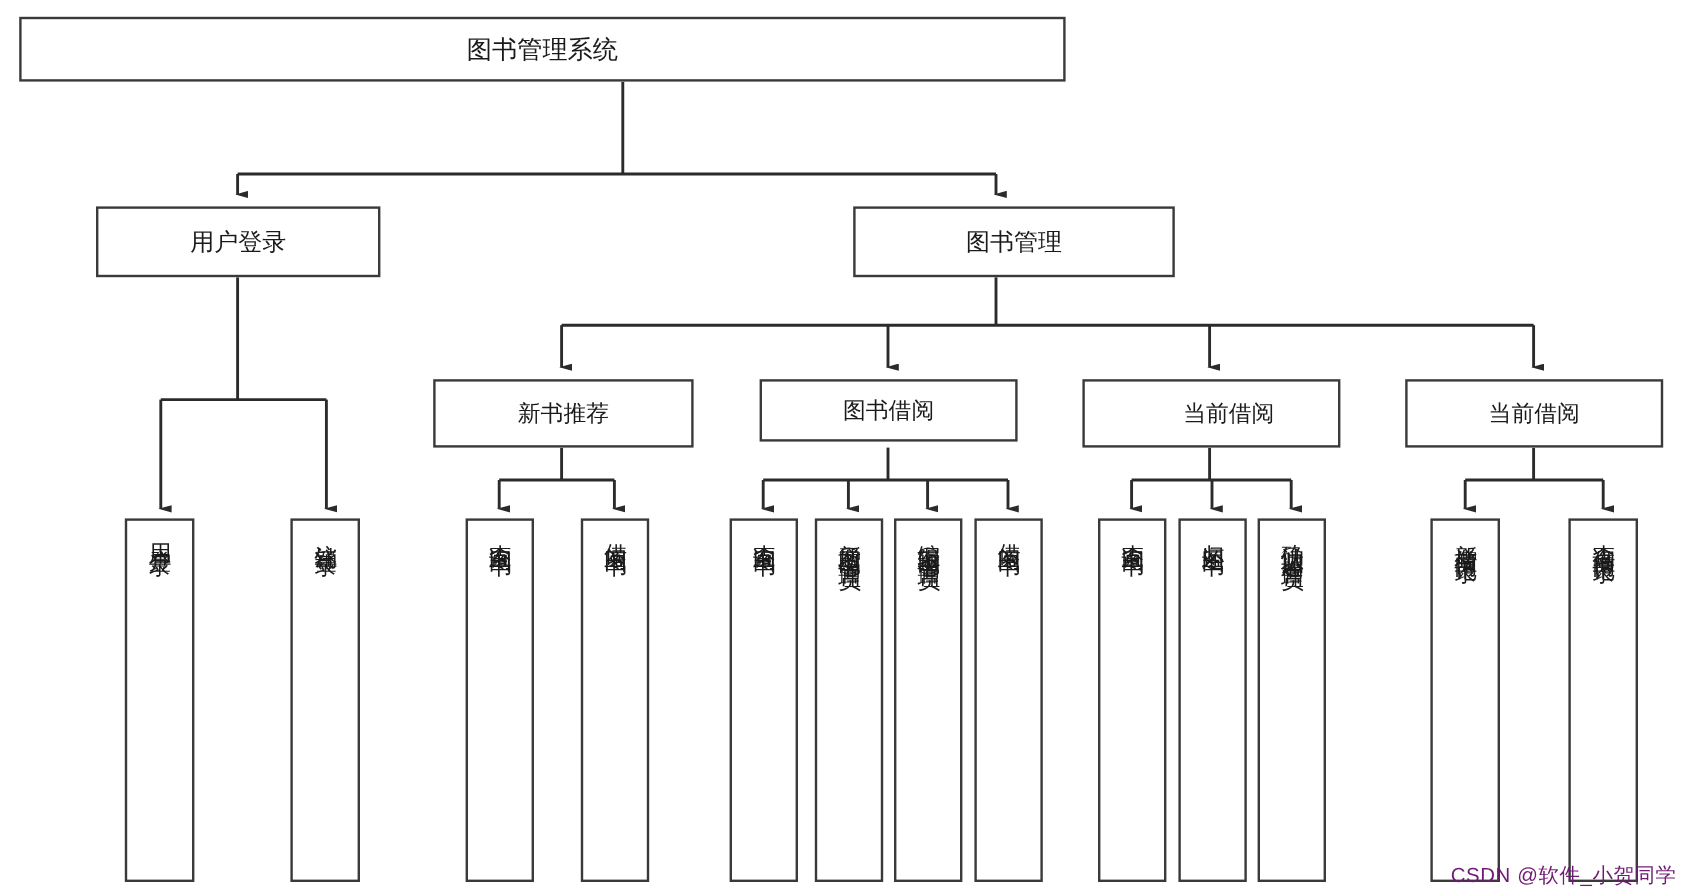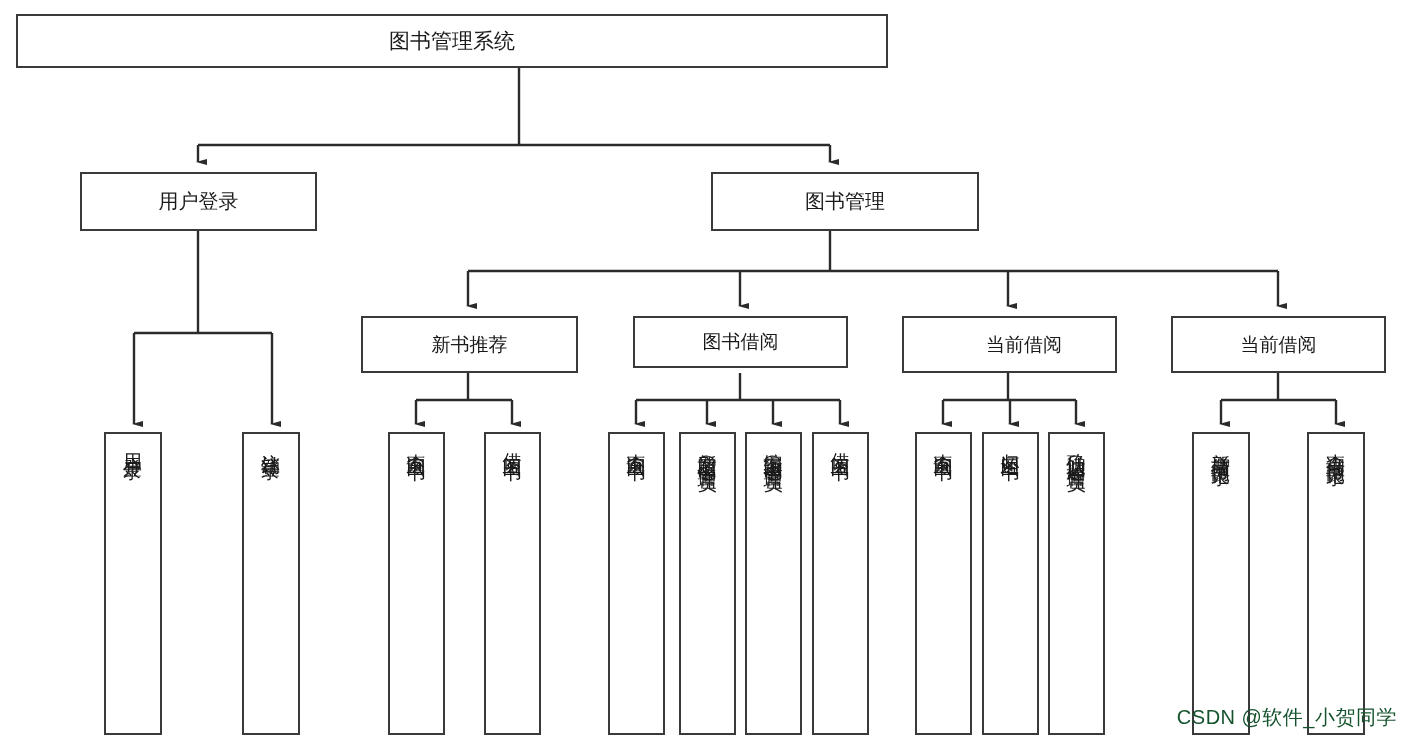--- a/index.html
+++ b/index.html
@@ -57,23 +57,23 @@
     color: #1a1a1a;
     white-space: nowrap;
   }
   .leaf-center {
     align-items: center;
     padding-top: 0;
   }
   .watermark {
     position: absolute;
     right: 8px;
-    bottom: 16px;
-    font-size: 20px;
-    color: #14532d;
+    bottom: 6px;
+    font-size: 17px;
+    color: #701a75;
     letter-spacing: 0.5px;
     white-space: nowrap;
   }
 </style>
 </head>
 <body>
 
 <div id="canvas">
 
   <svg id="edges" viewBox="0 0 1405 747" xmlns="http://www.w3.org/2000/svg">

